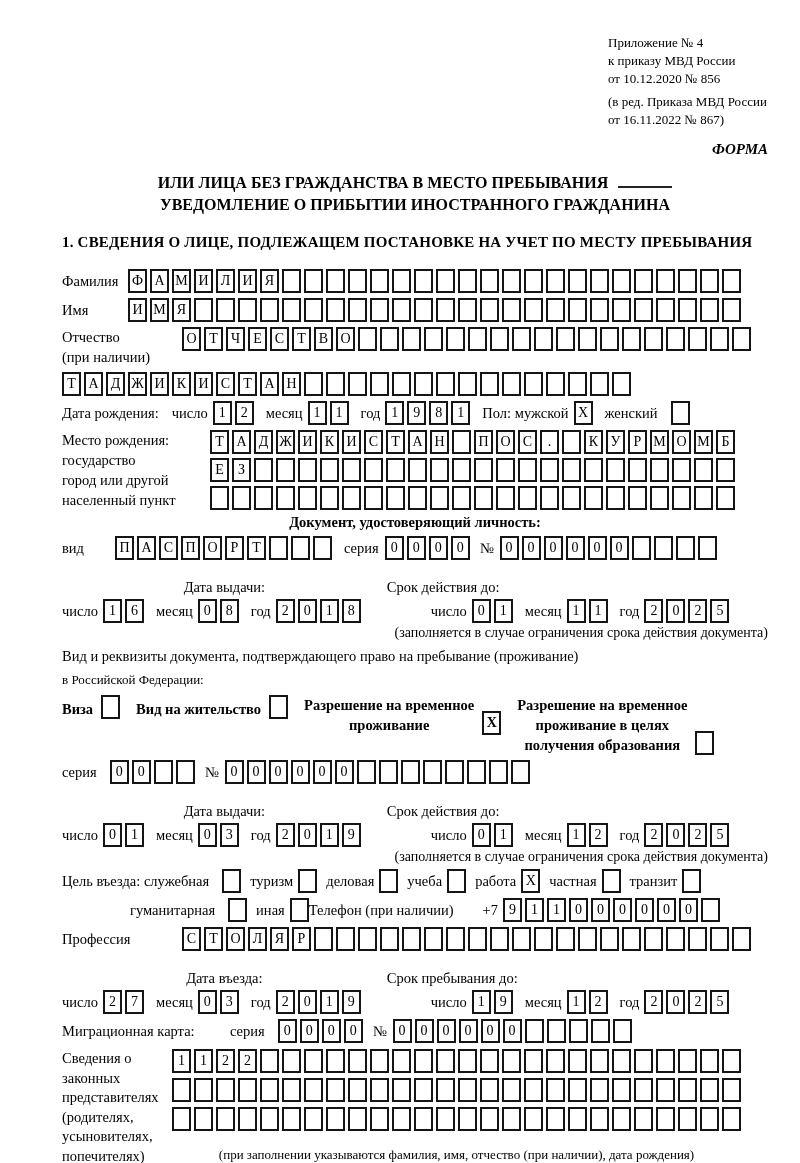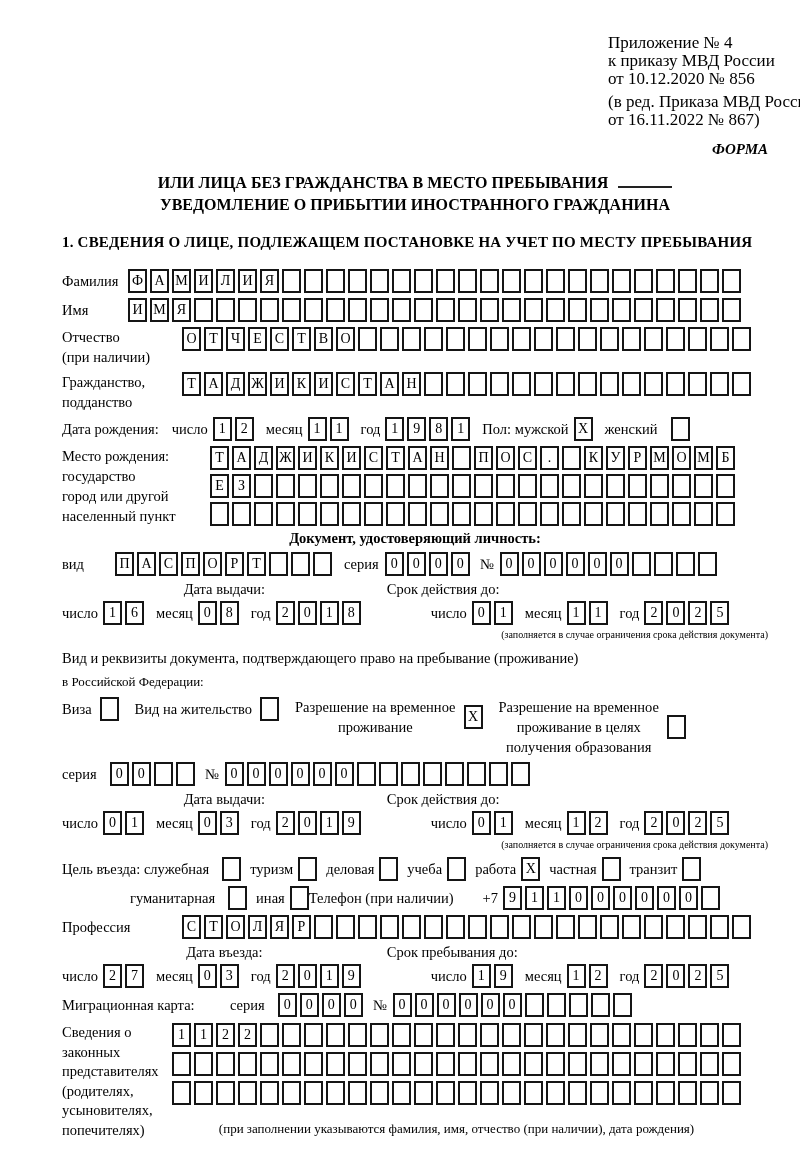--- a/index.html
+++ b/index.html
@@ -5,21 +5,21 @@
   html,body{margin:0;padding:0;background:#ffffff;}
   .page{
     position:relative;
     width:800px;height:1163px;
     box-sizing:border-box;
     padding:34px 32px 16px 62px;
     background:#fff;color:#000;
     font-family:"Liberation Serif","DejaVu Serif",serif;
     overflow:hidden;
   }
-  .annex{margin-left:auto;width:160px;font-size:17px;line-height:18px;white-space:nowrap;}
+  .annex{margin-left:auto;width:160px;font-size:13px;line-height:18px;white-space:nowrap;}
   .annex-gap{height:5px;}
   .forma{margin-top:12px;text-align:right;font-weight:bold;font-size:15px;font-style:italic;}
   .title{margin-top:14px;text-align:center;font-weight:bold;font-size:16px;line-height:22px;}
   .blank-underline{display:inline-block;width:54px;border-bottom:2px solid #222;margin-left:10px;vertical-align:baseline;}
   .sec{margin-top:18px;font-weight:bold;font-size:15px;letter-spacing:.2px;}
   .lab{font-size:14.5px;}
   .frow{display:flex;align-items:center;margin-top:5px;}
   .frow-top{align-items:flex-start;}
   .mt18{margin-top:18px;}
   .lcol{flex-shrink:0;line-height:20px;font-size:14.5px;}
@@ -28,36 +28,36 @@
   .w148{width:148px;}
   .w110{width:110px;line-height:19.5px;}
   .boxgroup{display:inline-flex;gap:3px;flex-shrink:0;}
   .box{
     box-sizing:border-box;width:19px;height:24px;flex-shrink:0;
     border:2px solid #151515;background:#fff;
     font-size:14px;line-height:20px;text-align:center;
   }
   .stack{display:flex;flex-direction:column;gap:4px;}
   .docheading{margin-top:4px;text-align:center;font-weight:bold;font-size:14.5px;}
-  .dates{margin-top:5px;}
+  .dates{margin-top:19px;}
   .dates-h{display:flex;font-size:14.5px;line-height:17px;}
   .dh-l{flex:0 0 46%;text-align:center;}
   .dh-r{flex:1;text-align:left;}
   .dates-r{display:flex;align-items:center;margin-top:3px;}
   .dg{display:flex;align-items:center;}
   .dg-l{flex:0 0 46%;}
   .dg-r{flex:1;padding-left:44px;}
   .dlab{margin-right:5px;}
   .gap{margin-left:12px;}
-  .note{font-size:10px;line-height:15px;margin-top:2px;}
+  .note{font-size:14px;line-height:15px;margin-top:2px;}
   .noter{text-align:right;}
   .intro{margin-top:7px;font-size:14.5px;line-height:19px;}
   .intro2{margin-top:4px;font-size:13px;line-height:19px;}
   .resrow{display:flex;align-items:flex-start;margin-top:6px;}
-  .ropt{display:flex;align-items:center;}
+  .ropt{display:flex;align-items:flex-end;font-weight:bold;}
   .ropt .box{margin-left:8px;}
   .ropt-text{text-align:center;font-size:14.5px;line-height:20px;}
   .ml8{margin-left:8px;} .ml12{margin-left:12px;} .ml16{margin-left:16px;}
   .opt{display:flex;align-items:center;margin-left:9px;}
   .opt .lab{margin-right:5px;}
   .indent68{margin-left:68px;}
   .reps{display:flex;align-items:flex-start;margin-top:6px;}
   .reps-right{display:flex;flex-direction:column;gap:5px;}
   .reps-note{margin-top:11px;font-size:13px;text-align:center;}
   .serlab{margin-left:12px;margin-right:6px;}
@@ -183,24 +183,20 @@
         <span class="box"></span>
         <span class="box"></span>
         <span class="box"></span>
         <span class="box"></span>
         <span class="box"></span>
         <span class="box"></span>
       </div>
   </div>
 
   <div class="frow frow-top">
-    <div class="lcol w120">
-      <div>Гражданство,</div>
-      <div>подданство</div>
-    </div>
     <div class="boxgroup">
         <span class="box">Т</span>
         <span class="box">А</span>
         <span class="box">Д</span>
         <span class="box">Ж</span>
         <span class="box">И</span>
         <span class="box">К</span>
         <span class="box">И</span>
         <span class="box">С</span>
         <span class="box">Т</span>

